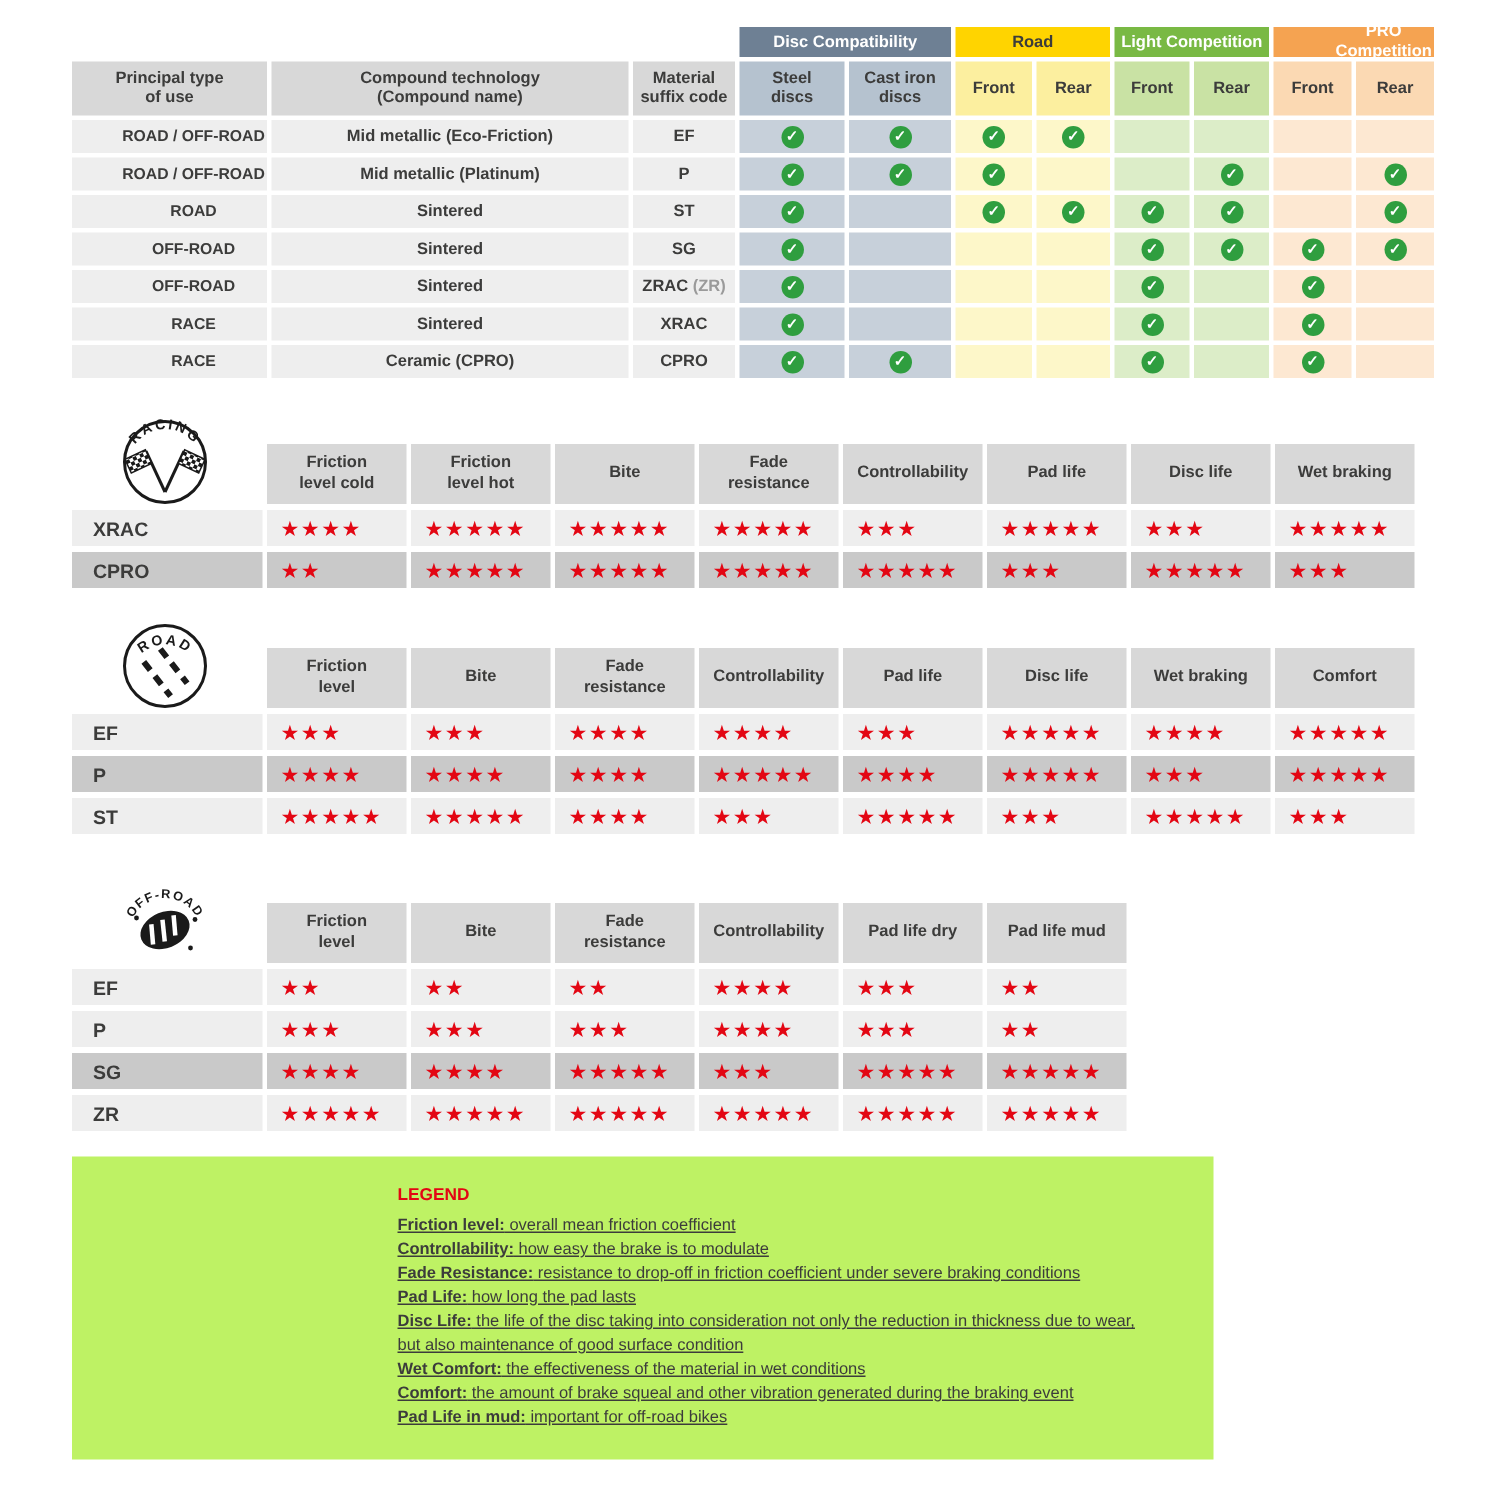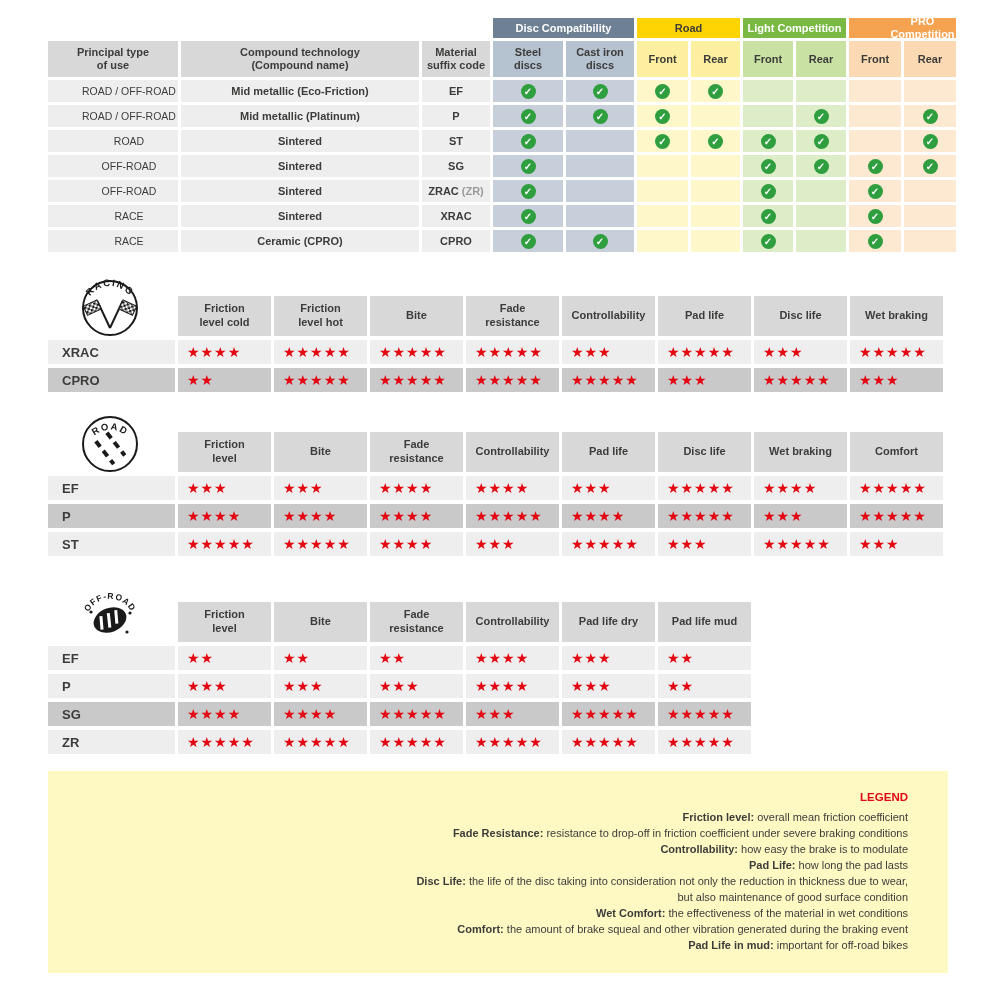--- a/index.html
+++ b/index.html
@@ -23,21 +23,21 @@
   .cell { display: flex; align-items: center; justify-content: center; text-align: center; line-height: 1.15; }
   .spacer { background: transparent; }
   .group-h { font-weight: bold; font-size: 11px; }
   .col-h { font-weight: bold; white-space: pre-line; }
   .bg-gray-h   { background: #d8d8d8; }
   .bg-slate-h  { background: #b5c2cf; }
   .bg-yellow-h { background: #fcef9f; }
   .bg-green-h  { background: #c9e2a4; }
   .bg-orange-h { background: #fbd9b3; }
   .data { background: #eeeeee; }
-  .use  { font-weight: normal; font-size: 10.5px; padding-left: 32px; }
+  .use  { font-weight: bold; font-size: 10.5px; padding-left: 32px; }
   .tech { font-weight: bold; }
   .code { font-weight: bold; }
   .code-note { color: #9a9a9a; font-weight: bold; margin-left: 3px; }
   .bg-slate  { background: #c7d0da; }
   .bg-yellow { background: #fdf7c9; }
   .bg-green  { background: #dcedc8; }
   .bg-orange { background: #fde8d2; }
   .check {
     width: 15px; height: 15px; border-radius: 50%;
     background: #2f9e3f; color: #fff;
@@ -66,28 +66,27 @@
   }
   .rstars {
     background: #eeeeee; height: 24px;
     justify-content: flex-start; padding-left: 9px;
     color: #e30613; font-size: 14px; letter-spacing: 1px;
   }
   .hl { background: #c9c9c9; }
   
   #legend {
     margin: 17px 0 0 48px;
-    width: 900px;
-    background: #fef9c3;
+    width: 761px;
+    background: #bef264;
     padding: 20px 40px 20px 217px;
     font-size: 11px;
-    text-align: right;
   }
   #legend-title { color: #e30613; font-weight: bold; font-size: 11.5px; margin-bottom: 6px; }
-  .legend-line { line-height: 16px; }
+  .legend-line { line-height: 16px; text-decoration: underline; }
   .legend-line b { font-weight: bold; }
   svg text { font-family: "Liberation Sans", sans-serif; }
 </style>
 </head>
 <body>
 
 <div class="page">
 
   <div id="compat-grid">
       <div class="cell spacer" style="grid-column: span 3;"></div>
@@ -429,22 +428,22 @@
         <div class="rcell rstars" aria-label="5 of 5 stars">★★★★★</div>
         <div class="rcell rstars" aria-label="5 of 5 stars">★★★★★</div>
         <div class="rcell rstars" aria-label="5 of 5 stars">★★★★★</div>
       </div>
   </section>
 
   <div id="legend">
     <div id="legend-title">LEGEND</div>
     <div id="legend-lines">
         <div class="legend-line"><b>Friction level:</b> overall mean friction coefficient</div>
+        <div class="legend-line"><b>Controllability:</b> how easy the brake is to modulate</div>
         <div class="legend-line"><b>Fade Resistance:</b> resistance to drop-off in friction coefficient under severe braking conditions</div>
-        <div class="legend-line"><b>Controllability:</b> how easy the brake is to modulate</div>
         <div class="legend-line"><b>Pad Life:</b> how long the pad lasts</div>
         <div class="legend-line"><b>Disc Life:</b> the life of the disc taking into consideration not only the reduction in thickness due to wear,</div>
         <div class="legend-line">but also maintenance of good surface condition</div>
         <div class="legend-line"><b>Wet Comfort:</b> the effectiveness of the material in wet conditions</div>
         <div class="legend-line"><b>Comfort:</b> the amount of brake squeal and other vibration generated during the braking event</div>
         <div class="legend-line"><b>Pad Life in mud:</b> important for off-road bikes</div>
       </div>
   </div>
 
 </div>

